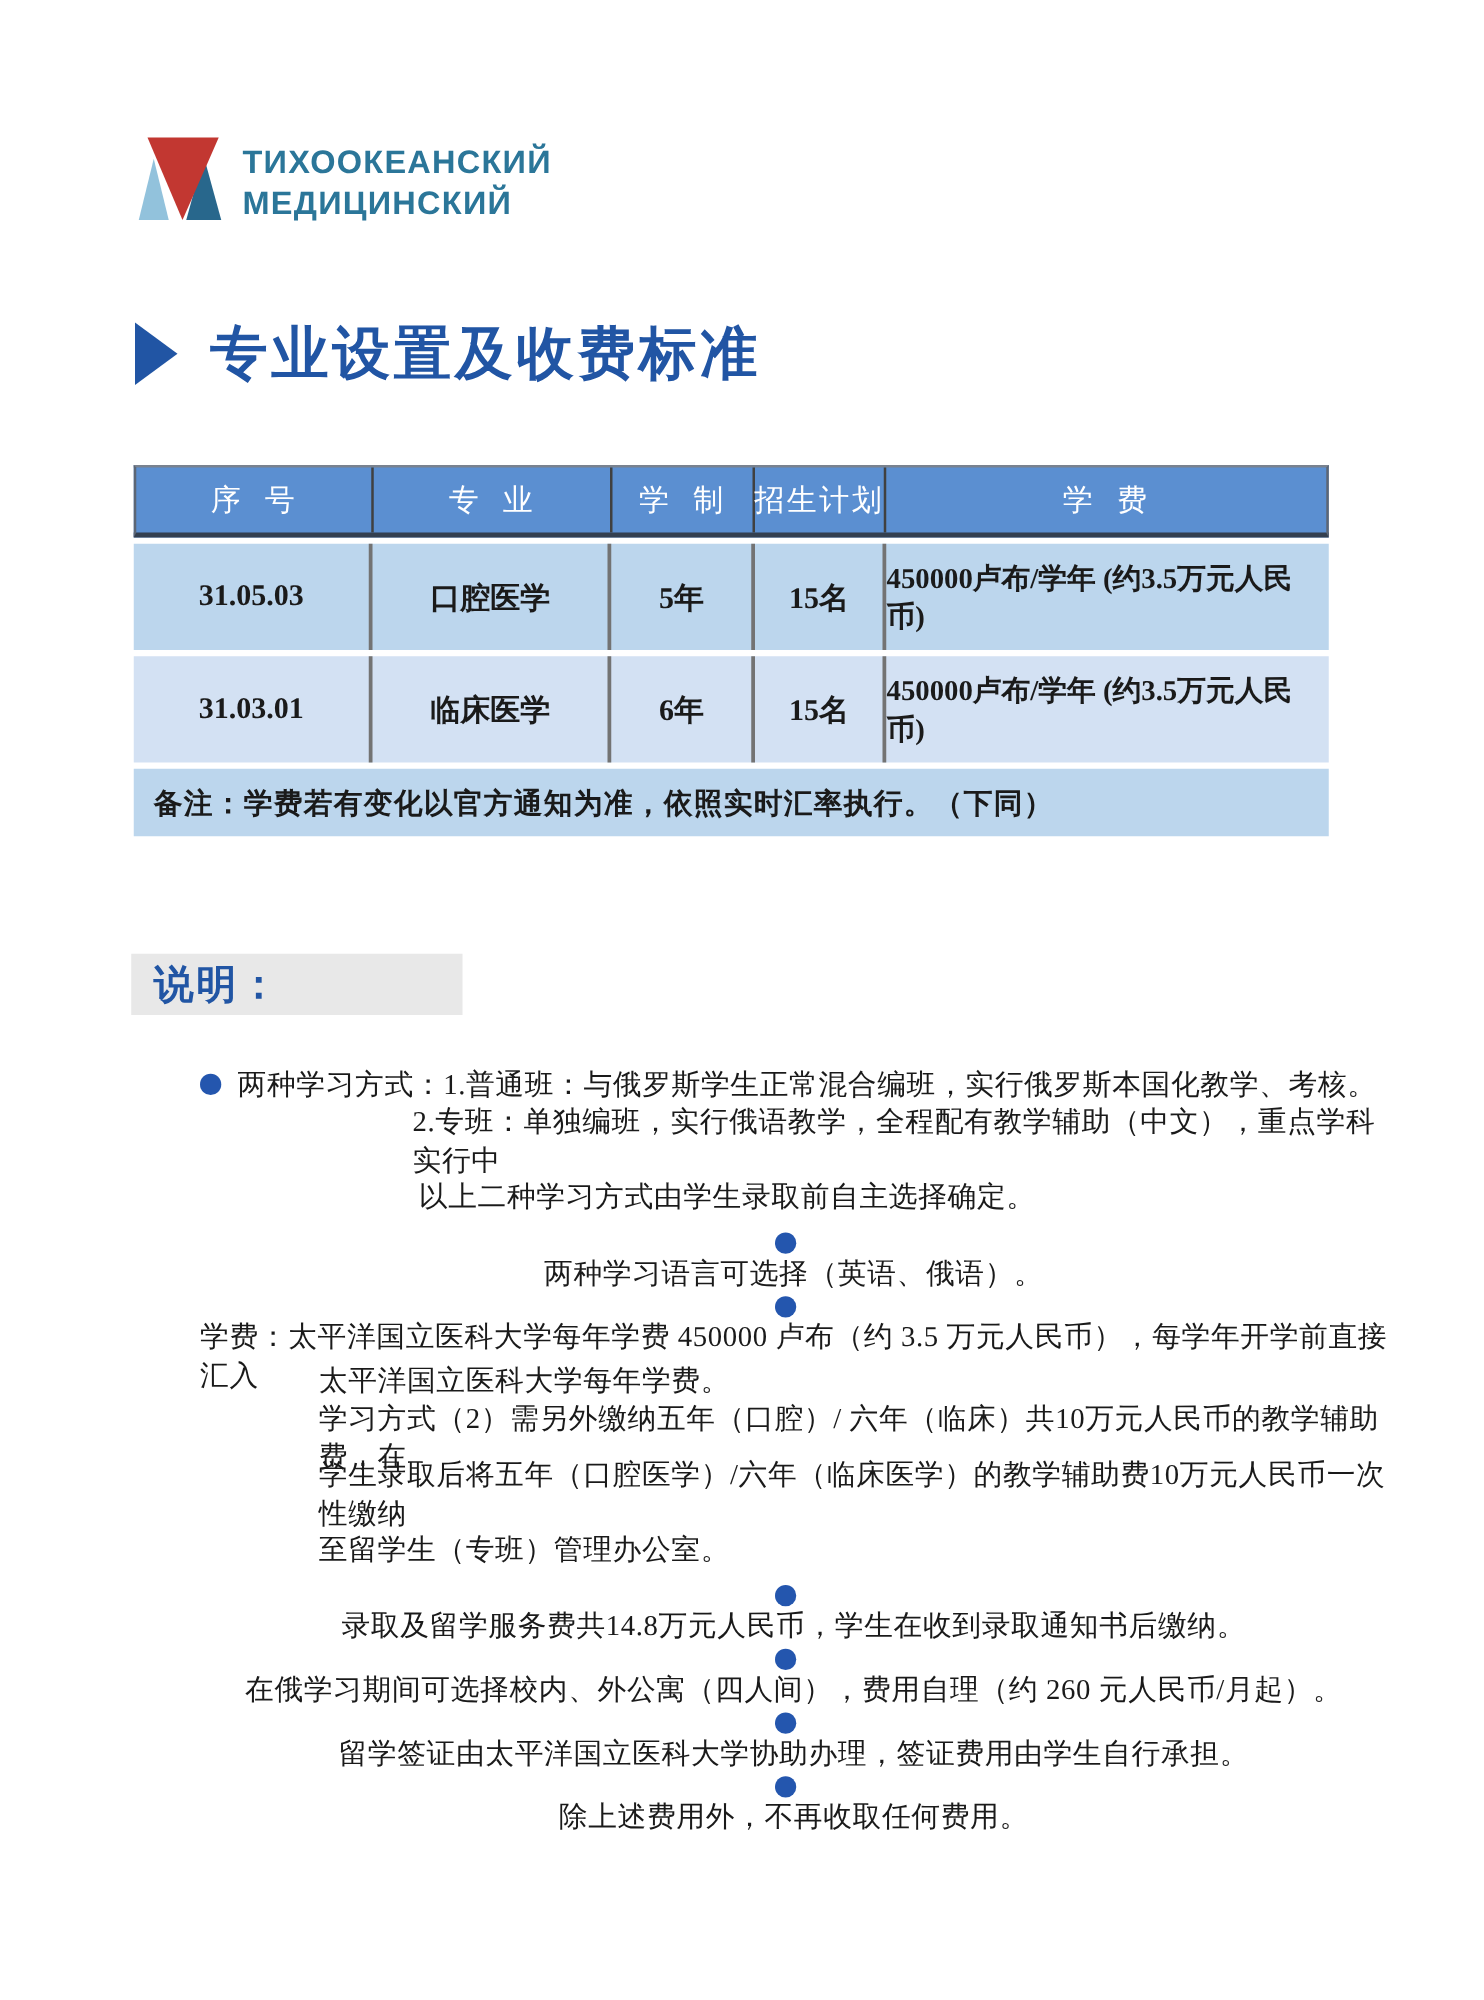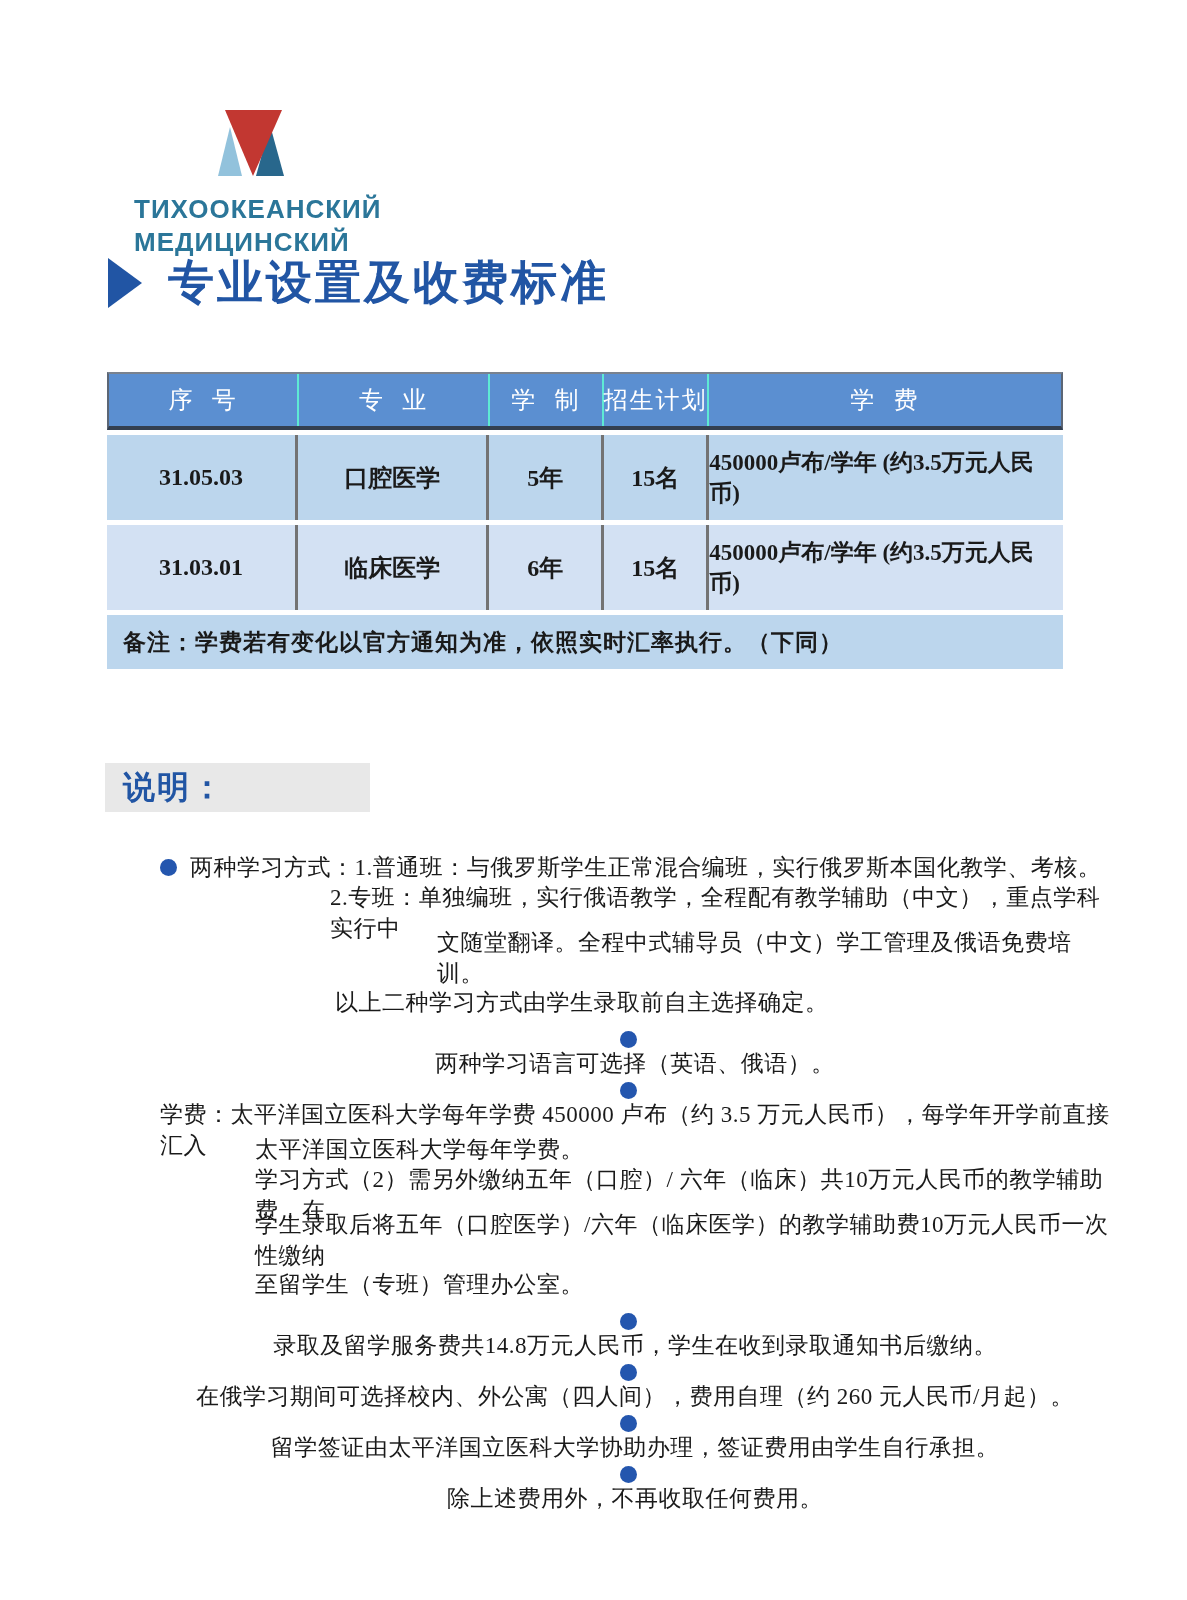--- a/index.html
+++ b/index.html
@@ -1,41 +1,41 @@
 <!DOCTYPE html>
 <html style="--accent-blue: #2155A4; --logo-red: #C23731; --logo-lightblue: #92C2DC; --logo-teal: #28678C; --logo-text: #2B7699; --table-header-bg: #5B8FD1; --row-odd-bg: #BCD6ED; --row-even-bg: #D3E1F3; --note-bg: #BCD6ED; --explain-bar-bg: #E8E8E8; --bullet: #2456AE; --text: #1A1A1A;"><head>
 <meta charset="utf-8">
 <style>
   * { margin:0; padding:0; box-sizing:border-box; }
   html,body { background:#ffffff; }
   body { font-family:"Liberation Serif","DejaVu Serif",serif; color:var(--text,#1a1a1a); }
   .page { position:relative; width:1187px; height:1600px; background:#ffffff; overflow:hidden; margin:0 auto; }
 
   
-  .logo { position:absolute; left:124px; top:100px; display:flex; align-items:center;flex-direction:column; }
+  .logo { position:absolute; left:108px; top:100px; display:flex; align-items:flex-start; }
   .logo-mark { width:76px; height:80px; flex:none; }
   .logo-text { margin-left:10px; margin-top:13px; font-family:"Liberation Sans","DejaVu Sans",sans-serif;
                font-weight:bold; font-size:26px; line-height:33px; letter-spacing:1px;
                color:var(--logo-text,#2b7699); }
 
   
   .heading { position:absolute; left:108px; top:252px; display:flex; align-items:center; }
   .tri { width:0; height:0; border-left:34px solid var(--accent-blue,#2155a4);
          border-top:25px solid transparent; border-bottom:25px solid transparent; margin-right:26px; }
   .heading h1 { font-family:Liberation Mono, monospace; font-weight:900;
                 font-size:46px; letter-spacing:3px; color:var(--accent-blue,#2155a4); }
 
   
   .tbl { position:absolute; left:107px; top:372px; width:956px; }
   .thead { height:58px; display:flex; background:var(--table-header-bg,#5b8fd1);
            border-top:2px solid #79828f; border-left:2px solid #5c6675; border-right:2px solid #5c6675;
            border-bottom:4px solid #333f50; }
   .th { display:flex; align-items:center; justify-content:center; color:#ffffff;
         font-family:"Liberation Sans","DejaVu Sans",sans-serif; font-size:24px; letter-spacing:2px;
-        white-space:pre; border-right:2px solid #5eead4; }
+        white-space:pre; border-right:2px solid #404040; }
   .th:last-child { border-right:none; }
   .trow { height:85px; display:flex; margin-top:5px; }
   .trow.odd  { background:var(--row-odd-bg,#bcd6ed); }
   .trow.even { background:var(--row-even-bg,#d3e1f3); }
   .trow .td { display:flex; align-items:center; justify-content:center; font-weight:bold;
               font-size:24px; border-right:3px solid #737373; }
   .trow .td:last-child { border-right:none; font-size:23px; }
   .c1 { width:20%; } .c2 { width:20%; } .c3 { width:12%; } .c4 { width:11%; } .c5 { width:37%; }
   .tnote { height:54px; margin-top:5px; background:var(--note-bg,#bcd6ed); display:flex;
            align-items:center; padding-left:16px; font-weight:bold; font-size:23px; letter-spacing:1px; }
@@ -112,23 +112,20 @@
 
   <div class="notes">
     <div class="li">
       <span class="dot"></span>
       <span>两种学习方式：1.普通班：与俄罗斯学生正常混合编班，实行俄罗斯本国化教学、考核。</span>
     </div>
     <div class="li g18">
       <span class="nod i140">2.专班：单独编班，实行俄语教学，全程配有教学辅助（中文），重点学科实行中</span>
     </div>
     <div class="li">
-      <span class="nod i247">文随堂翻译。全程中式辅导员（中文）学工管理及俄语免费培训。</span>
-    </div>
-    <div class="li">
       <span class="nod i145">以上二种学习方式由学生录取前自主选择确定。</span>
     </div>
     <div class="li g6">
       <span class="dot"></span>
       <span>两种学习语言可选择（英语、俄语）。</span>
     </div>
     <div class="li g6">
       <span class="dot"></span>
       <span>学费：太平洋国立医科大学每年学费 450000 卢布（约 3.5 万元人民币），每学年开学前直接汇入</span>
     </div>

